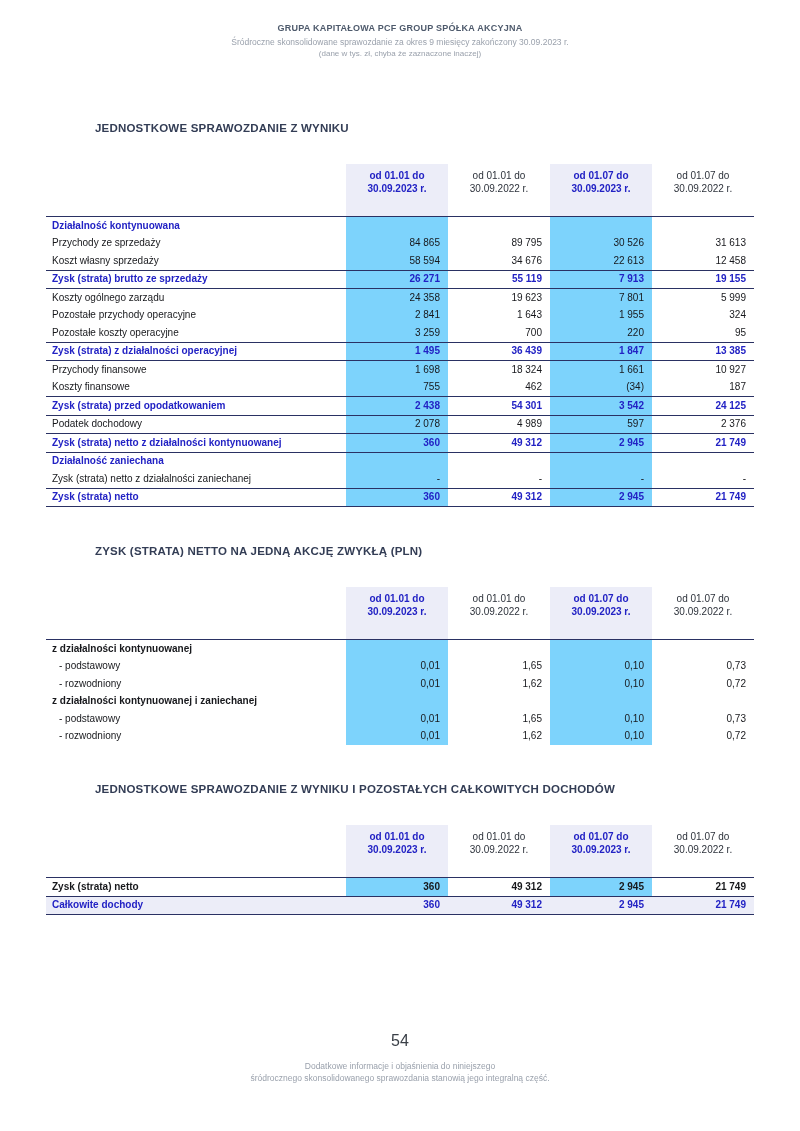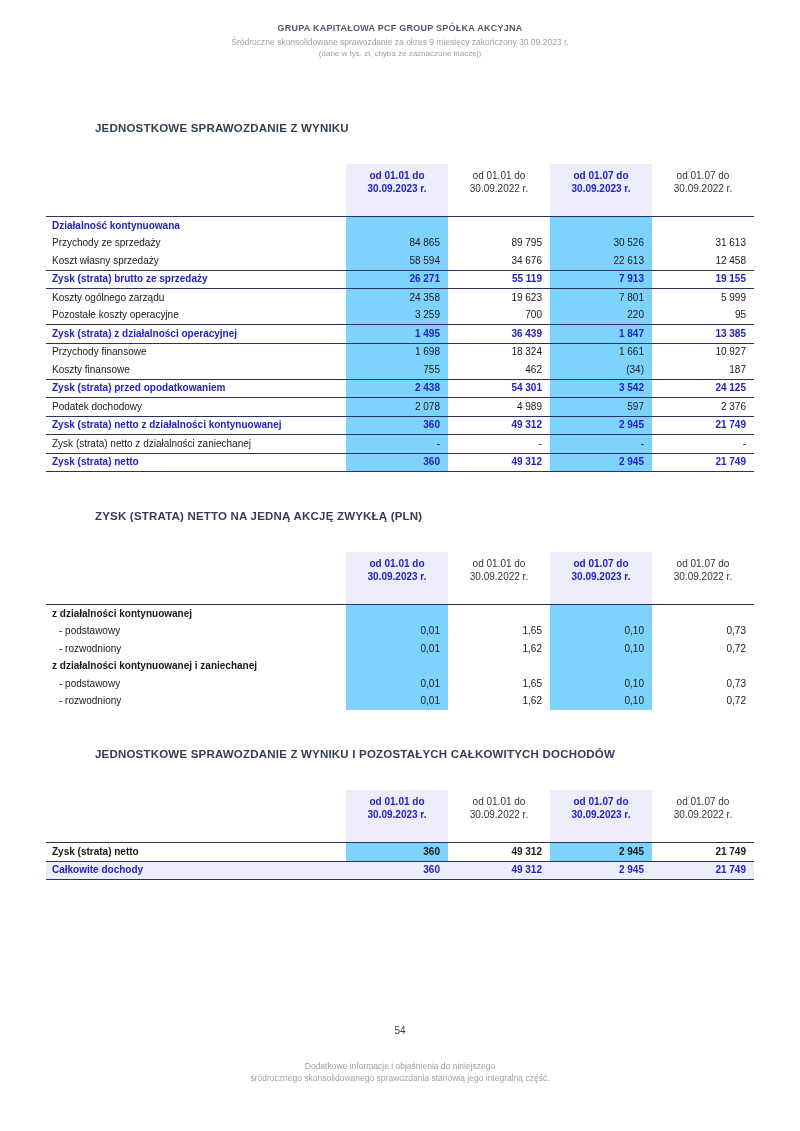--- a/index.html
+++ b/index.html
@@ -44,21 +44,21 @@
   tr.r-subheader td { font-weight: 700; }
   tr.r-indent td.lbl { padding-left: 13px; }
   tr.r-bold td { font-weight: 700; border-bottom: 1px solid #2a3163; }
   tr.r-totalhl td {
     color: #2222c4; font-weight: 700; background: #ecedf8;
     border-bottom: 1px solid #2a3163;
   }
 
   
   .page-footer { position: absolute; left: 0; right: 0; bottom: 20px; text-align: center; }
-  .page-number { font-size: 10px; color: #3a3f47; margin-bottom: 24px; }
+  .page-number { font-size: 16px; color: #3a3f47; margin-bottom: 10px; }
   .footer-note { font-size: 8.5px; color: #9aa1ac; line-height: 12px; }
 </style>
 </head>
 <body>
 
 <div class="page">
 
   <header class="doc-header">
     <div class="company">GRUPA KAPITAŁOWA PCF GROUP SPÓŁKA AKCYJNA</div>
     <div class="subtitle">Śródroczne skonsolidowane sprawozdanie za okres 9 miesięcy zakończony 30.09.2023 r.</div>
@@ -126,20 +126,27 @@
             <td class="num">19 155</td>
           </tr>
           <tr class="r-normal">
             <td class="lbl">Koszty ogólnego zarządu</td>
             <td class="num hl">24 358</td>
             <td class="num">19 623</td>
             <td class="num hl">7 801</td>
             <td class="num">5 999</td>
           </tr>
           <tr class="r-normal">
+            <td class="lbl">Pozostałe przychody operacyjne</td>
+            <td class="num hl">2 841</td>
+            <td class="num">1 643</td>
+            <td class="num hl">1 955</td>
+            <td class="num">324</td>
+          </tr>
+          <tr class="r-normal">
             <td class="lbl">Pozostałe koszty operacyjne</td>
             <td class="num hl">3 259</td>
             <td class="num">700</td>
             <td class="num hl">220</td>
             <td class="num">95</td>
           </tr>
           <tr class="r-total">
             <td class="lbl">Zysk (strata) z działalności operacyjnej</td>
             <td class="num hl">1 495</td>
             <td class="num">36 439</td>
@@ -173,20 +180,27 @@
             <td class="num">4 989</td>
             <td class="num hl">597</td>
             <td class="num">2 376</td>
           </tr>
           <tr class="r-total">
             <td class="lbl">Zysk (strata) netto z działalności kontynuowanej</td>
             <td class="num hl">360</td>
             <td class="num">49 312</td>
             <td class="num hl">2 945</td>
             <td class="num">21 749</td>
+          </tr>
+          <tr class="r-section">
+            <td class="lbl">Działalność zaniechana</td>
+            <td class="num hl"></td>
+            <td class="num"></td>
+            <td class="num hl"></td>
+            <td class="num"></td>
           </tr>
           <tr class="r-normal">
             <td class="lbl">Zysk (strata) netto z działalności zaniechanej</td>
             <td class="num hl">-</td>
             <td class="num">-</td>
             <td class="num hl">-</td>
             <td class="num">-</td>
           </tr>
           <tr class="r-total">
             <td class="lbl">Zysk (strata) netto</td>

